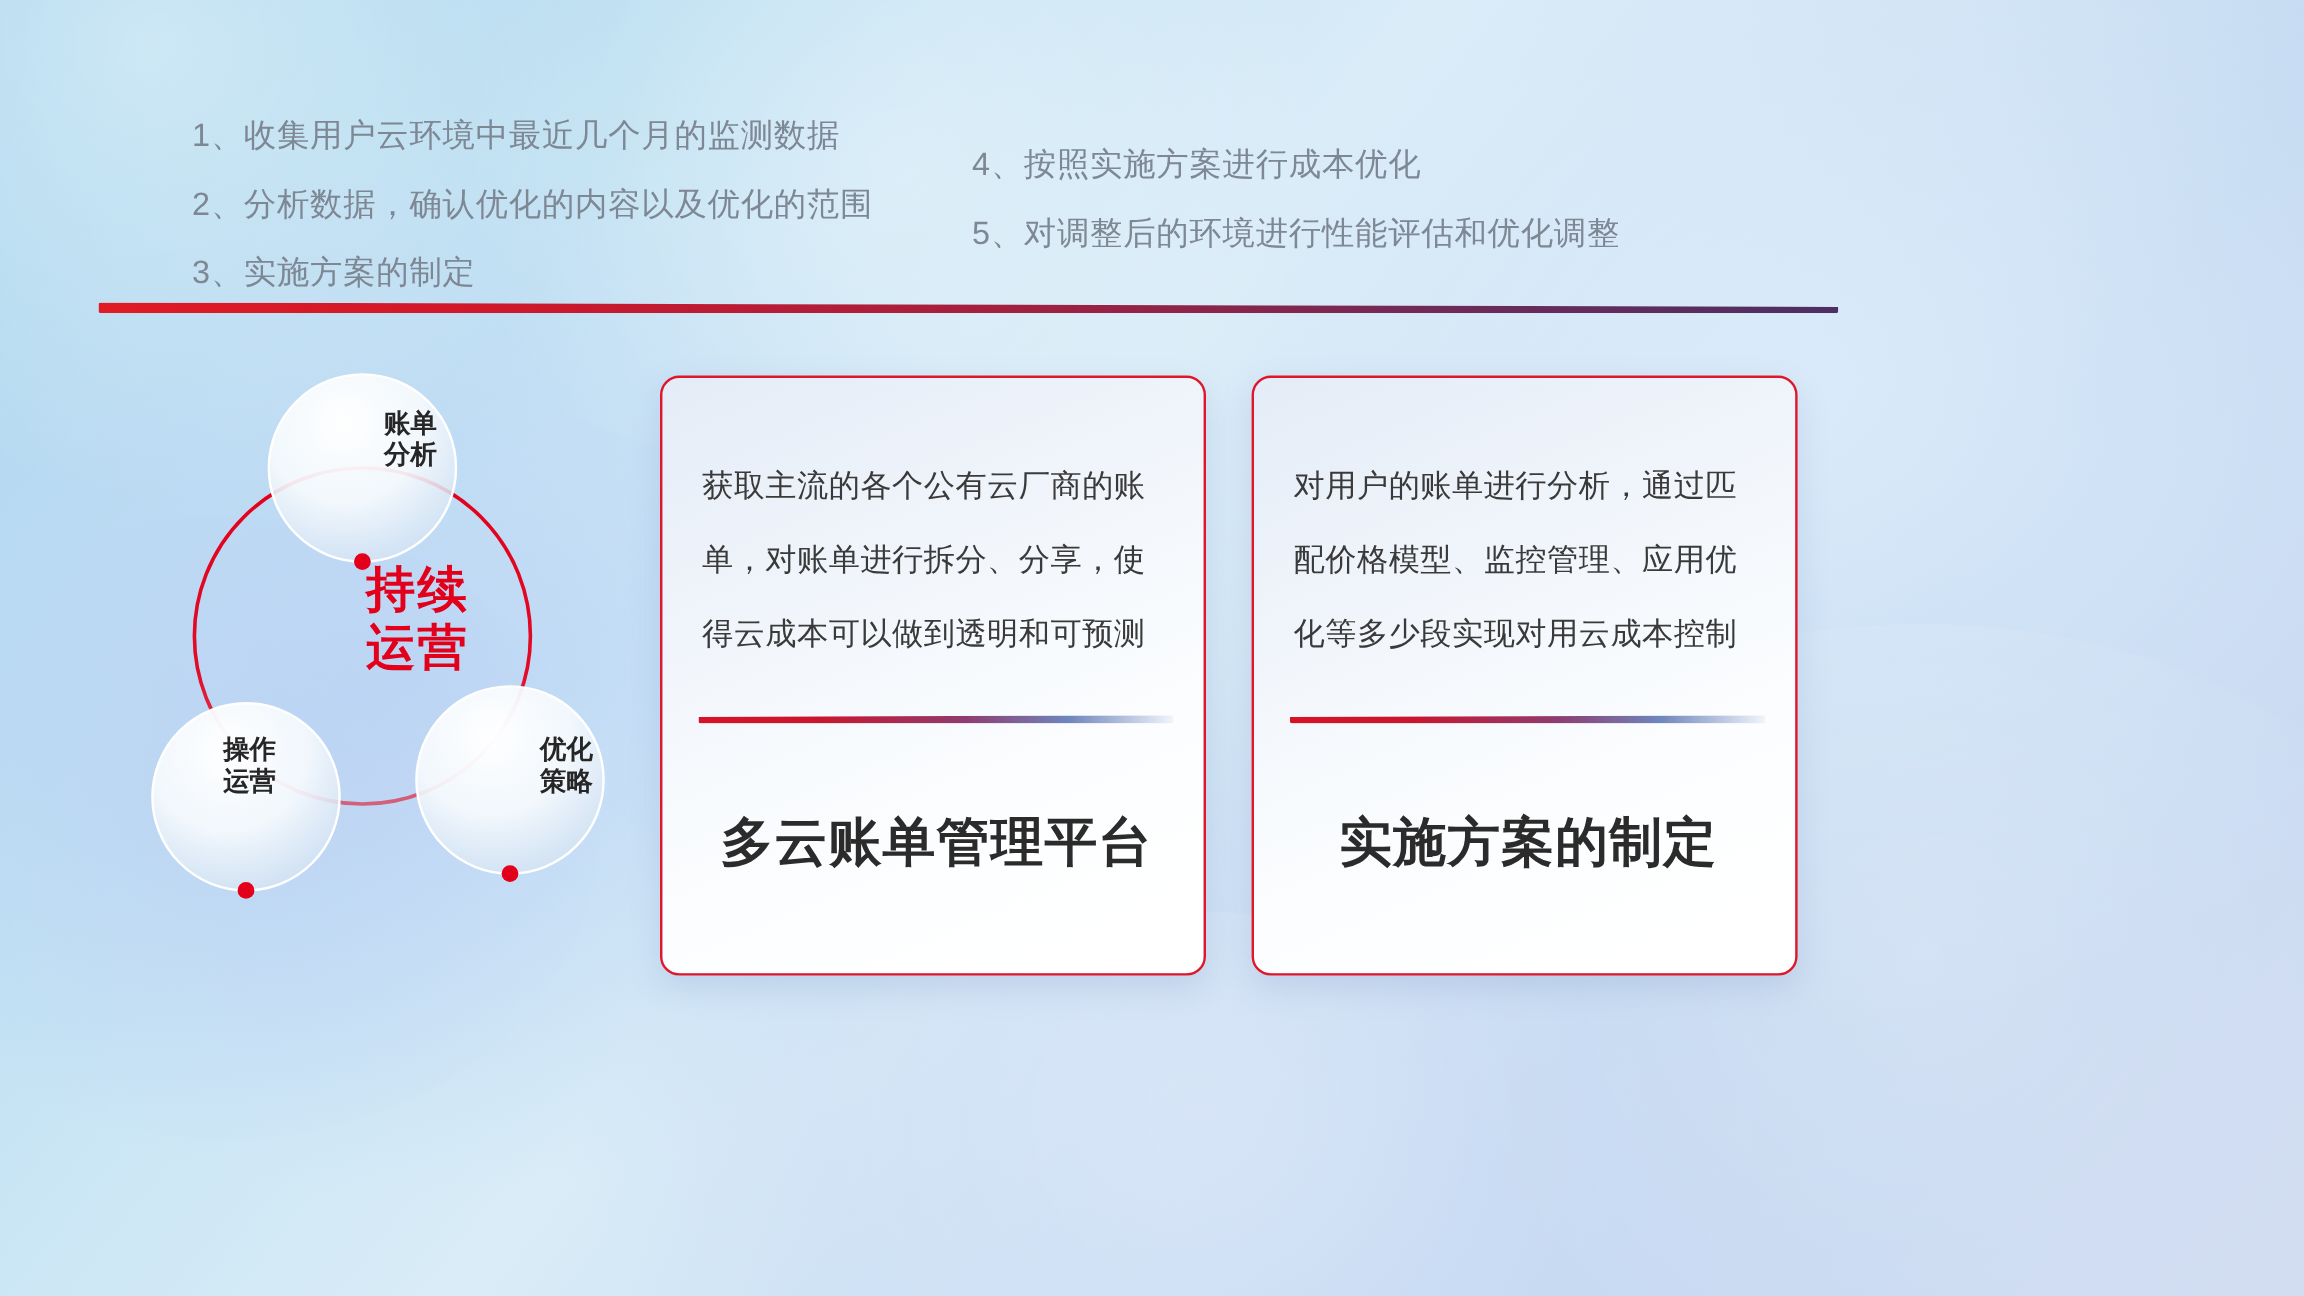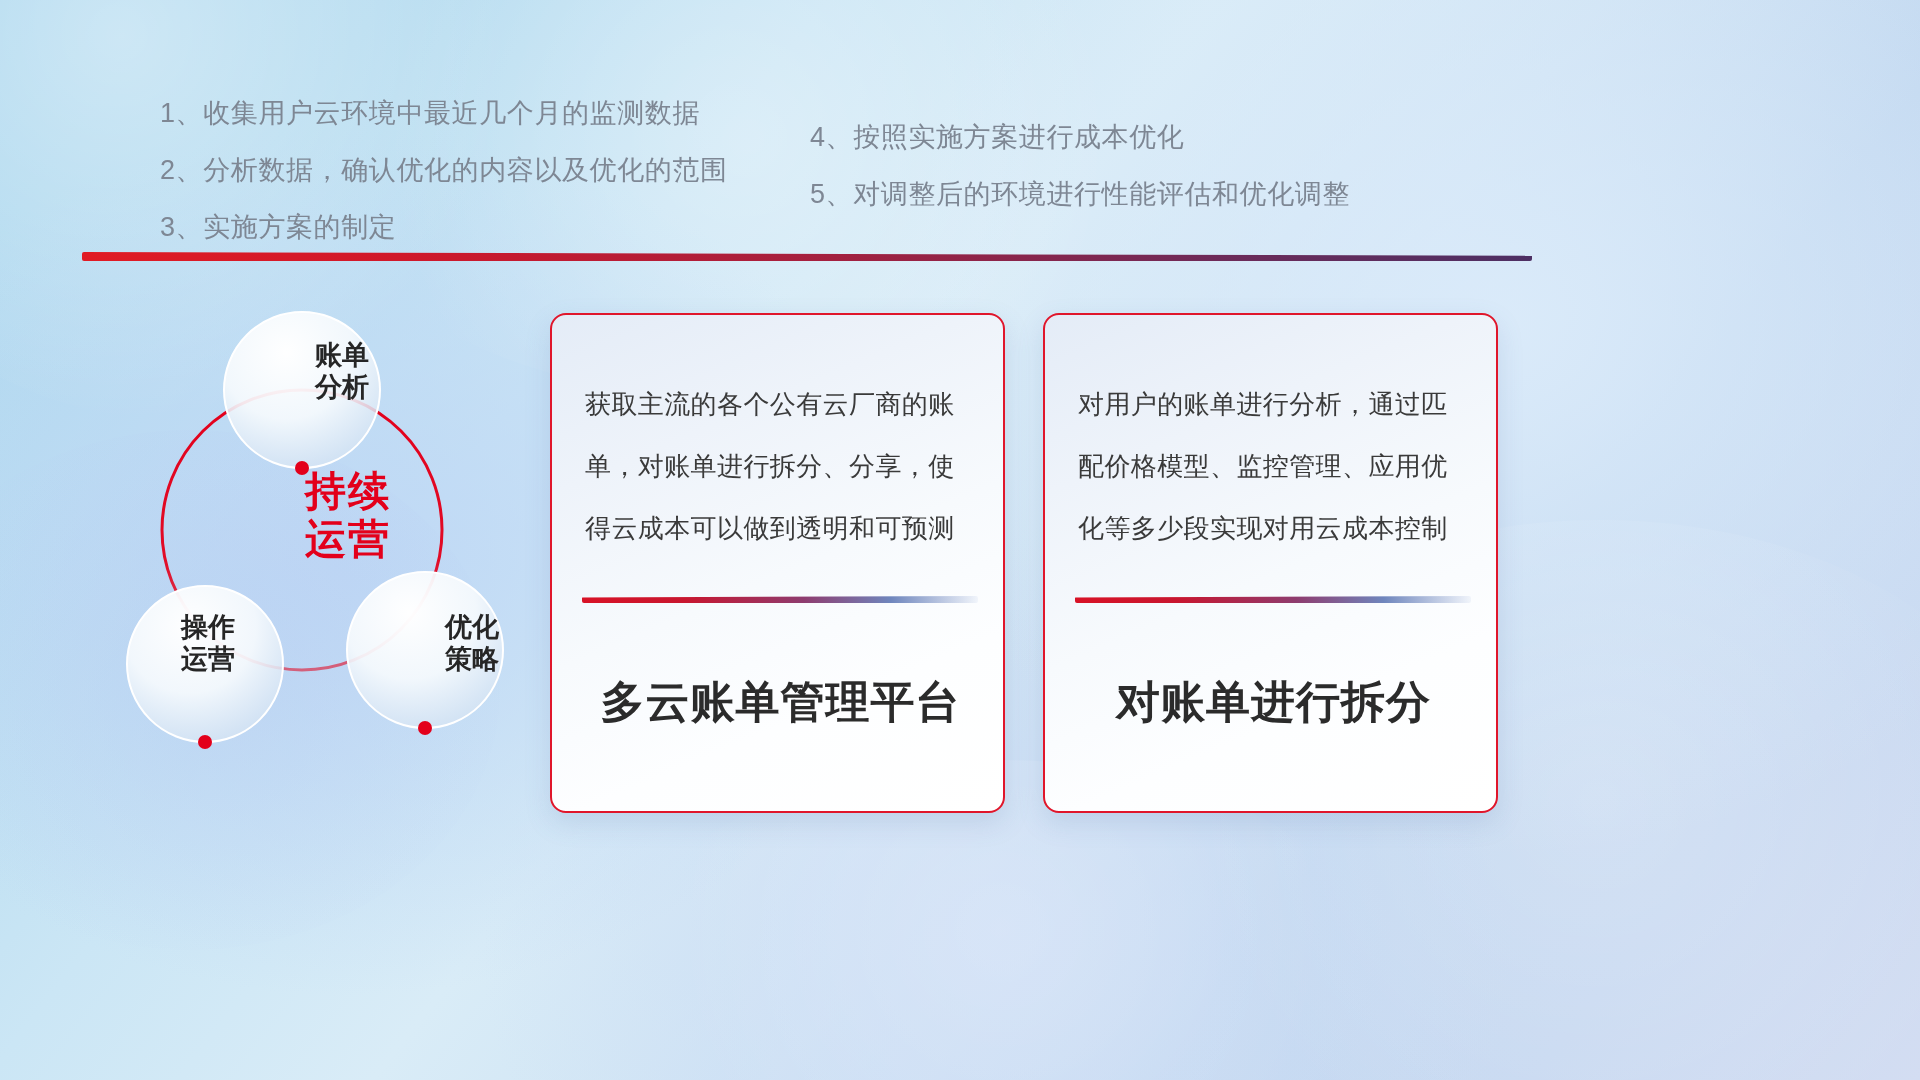--- a/index.html
+++ b/index.html
@@ -54,21 +54,21 @@
     background:linear-gradient(90deg,#e01b24 0%, #d0182a 22%, #a3203f 52%, #6e2a58 78%, #4d2f63 100%);
     clip-path:polygon(0 0, 100% 42%, 100% 100%, 0 100%);
     border-radius:2px;
   }
 
   
   #venn { position:absolute; left:80px; top:282px; width:470px; height:500px; }
   #venn svg { display:block; width:470px; height:500px; overflow:visible; }
   .venn-label { position:absolute; text-align:center; line-height:1.18;
                 font-weight:700; white-space:pre-line; }
-  .lbl-dark { color:#262626; font-size:27px; }
+  .lbl-dark { color:#262626; font-size:22px; }
   .lbl-red  { color:#e3001b; font-size:41px; letter-spacing:2px; }
 
   #lbl-zhangdan { left:182px; top:58px;  width:160px; }
   #lbl-chixu    { left:168px; top:185px; width:200px; }
   #lbl-caozuo   { left:48px;  top:330px; width:160px; }
   #lbl-youhua   { left:312px; top:330px; width:160px; }
 
   
   .card { position:absolute; top:313px; width:455px; height:500px;
           border:2px solid #e0162b; border-radius:16px;
@@ -160,14 +160,14 @@
     <div class="shape"></div>
   </div>
   <div class="card-title">多云账单管理平台</div>
 </div>
 
 <div class="card" id="card-2">
   <div class="card-body">对用户的账单进行分析，通过匹配价格模型、监控管理、应用优化等多少段实现对用云成本控制</div>
   <div class="card-divider">
     <div class="shape"></div>
   </div>
-  <div class="card-title">对账单进行拆分</div>
+  <div class="card-title">实施方案的制定</div>
 </div>
 
 </body></html>

